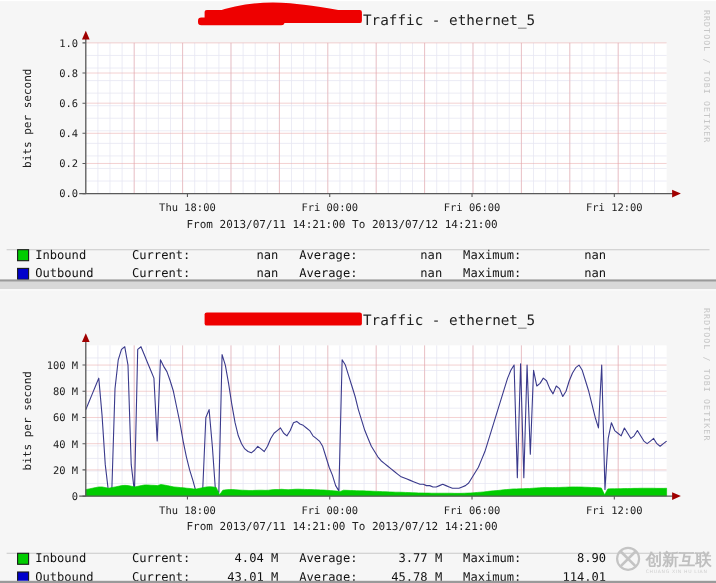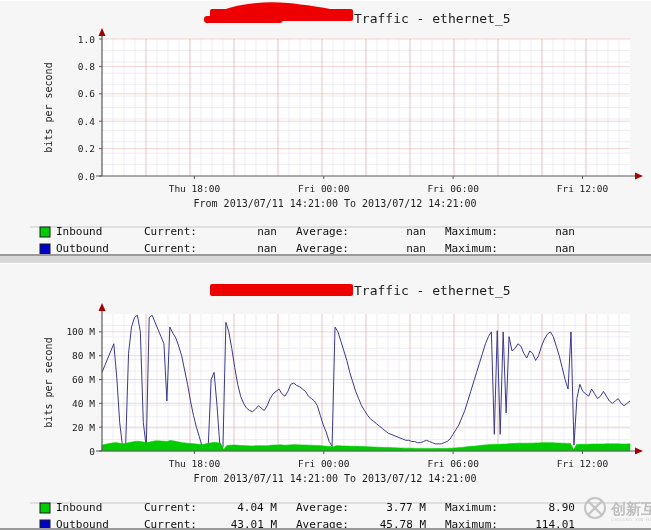--- a/index.html
+++ b/index.html
@@ -19,21 +19,20 @@
   }
   .graph-panel {
     position: absolute;
     left: 0;
     width: 651px;
     background: #f6f6f6;
     border-top: 1px solid #ffffff;
     border-bottom: 2px solid #9a9a9a;
     box-sizing: border-box;
     overflow: hidden;
-    padding-left: 24px;
   }
   #panel-top    { top: 0px;   height: 256px; }
   #panel-bottom { top: 263px; height: 267px; }
 
   .graph-svg { display: block; }
 
   .gtitle {
     font-family: "DejaVu Sans Mono", "Liberation Mono", monospace;
     font-size: 13px;
     fill: #202020;

